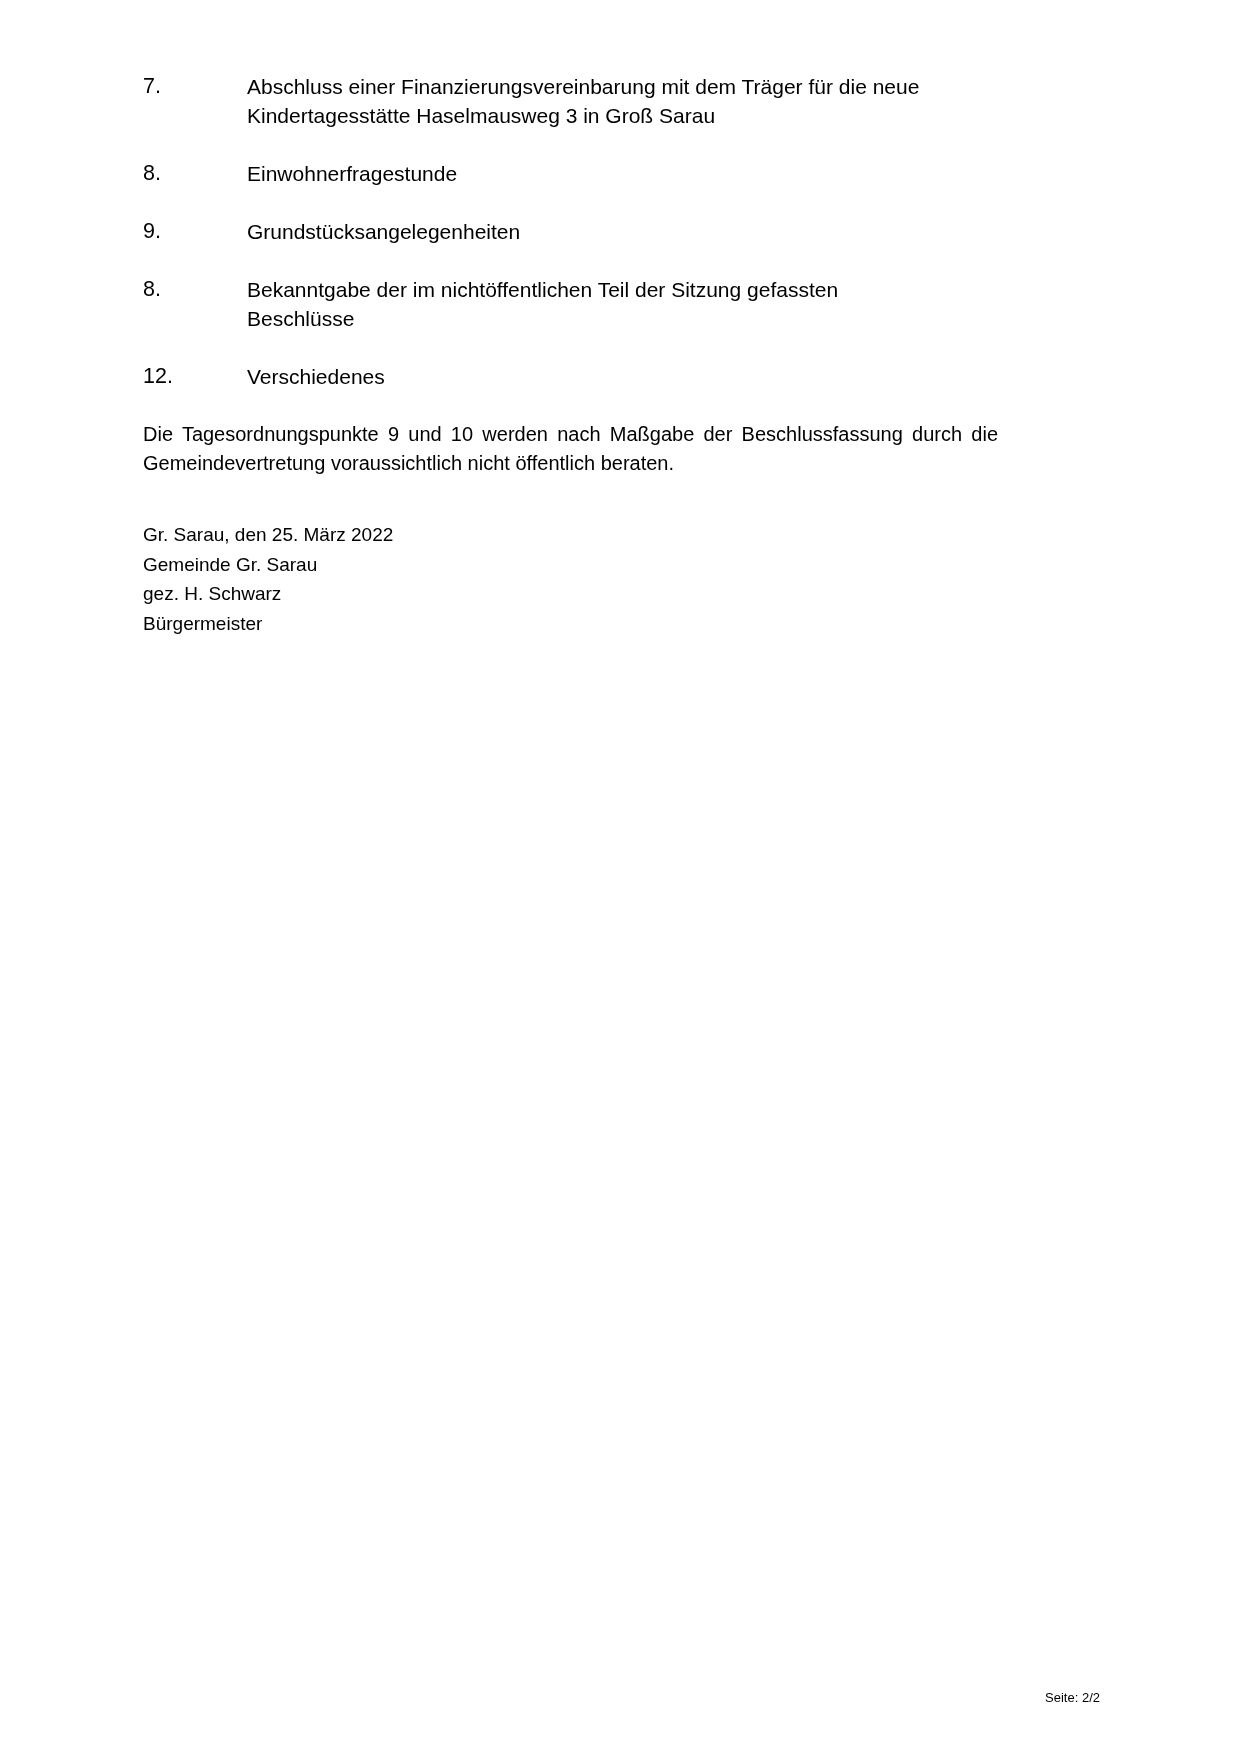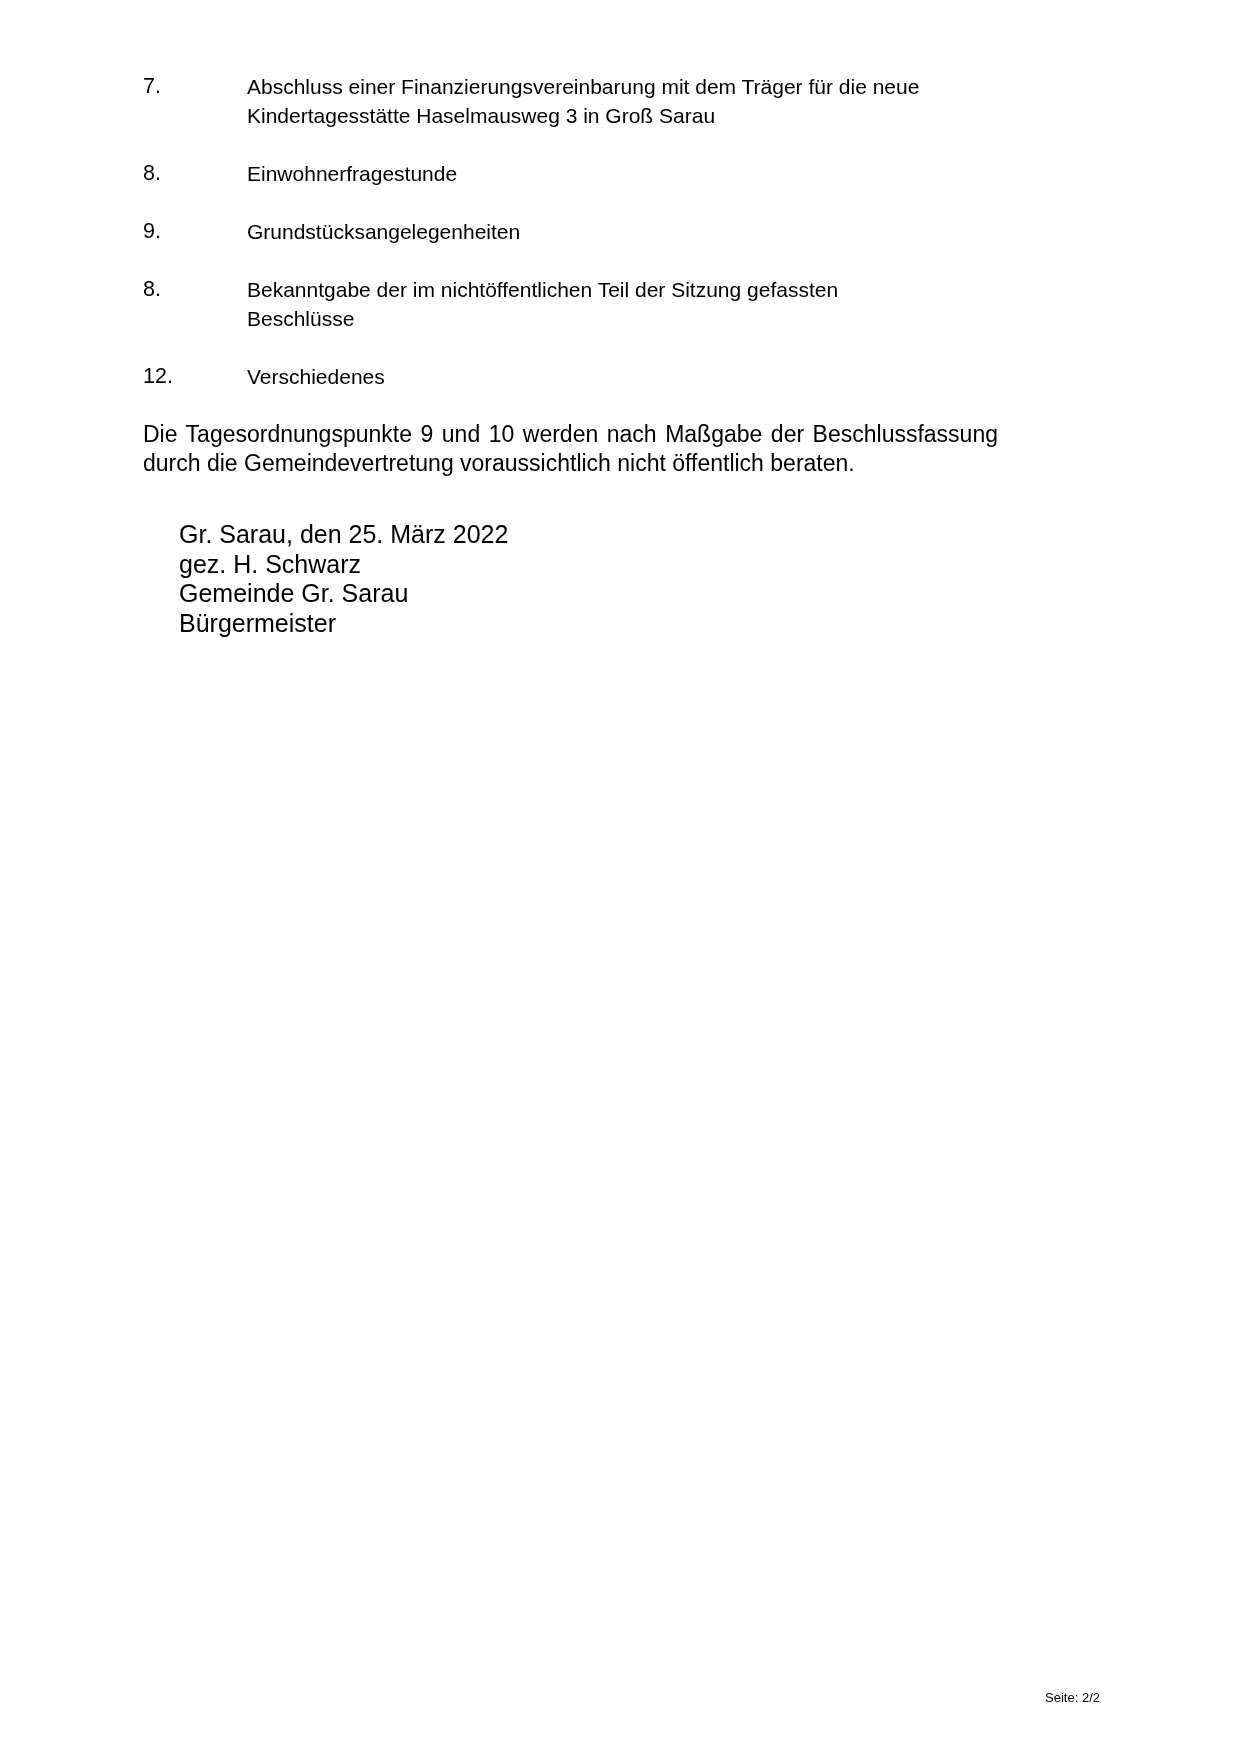--- a/index.html
+++ b/index.html
@@ -40,30 +40,29 @@
     font-size: 21.5px;
     line-height: 29px;
   }
   .agenda-text {
     font-size: 21px;
     line-height: 29px;
     max-width: 700px;
   }
   .note {
     margin-top: 18px;
-    font-size: 23px;
+    font-size: 20px;
     line-height: 29px;
     text-align: justify;
     max-width: 855px;
   }
   .signature {
     margin-top: 42px;
-    font-size: 25px;
+    font-size: 19px;
     line-height: 29.5px;
-    margin-left: 36px;
   }
   .signature div {
     white-space: pre;
   }
   .footer {
     position: absolute;
     right: 140px;
     bottom: 48px;
     font-size: 13px;
     line-height: 16px;
@@ -102,20 +101,20 @@
       <span class="agenda-num">12.</span>
       <span class="agenda-text">Verschiedenes</span>
     </li>
 
   </ul>
 
   <p class="note">Die Tagesordnungspunkte 9 und 10 werden nach Maßgabe der Beschlussfassung durch die Gemeindevertretung voraussichtlich nicht öffentlich beraten.</p>
 
   <div class="signature">
     <div>Gr. Sarau, den 25. März 2022</div>
+    <div>Gemeinde Gr. Sarau</div>
     <div>gez. H. Schwarz</div>
-    <div>Gemeinde Gr. Sarau</div>
     <div>Bürgermeister</div>
   </div>
 
   <div class="footer">Seite: 2/2</div>
 
 </div>
 
 </body></html>

